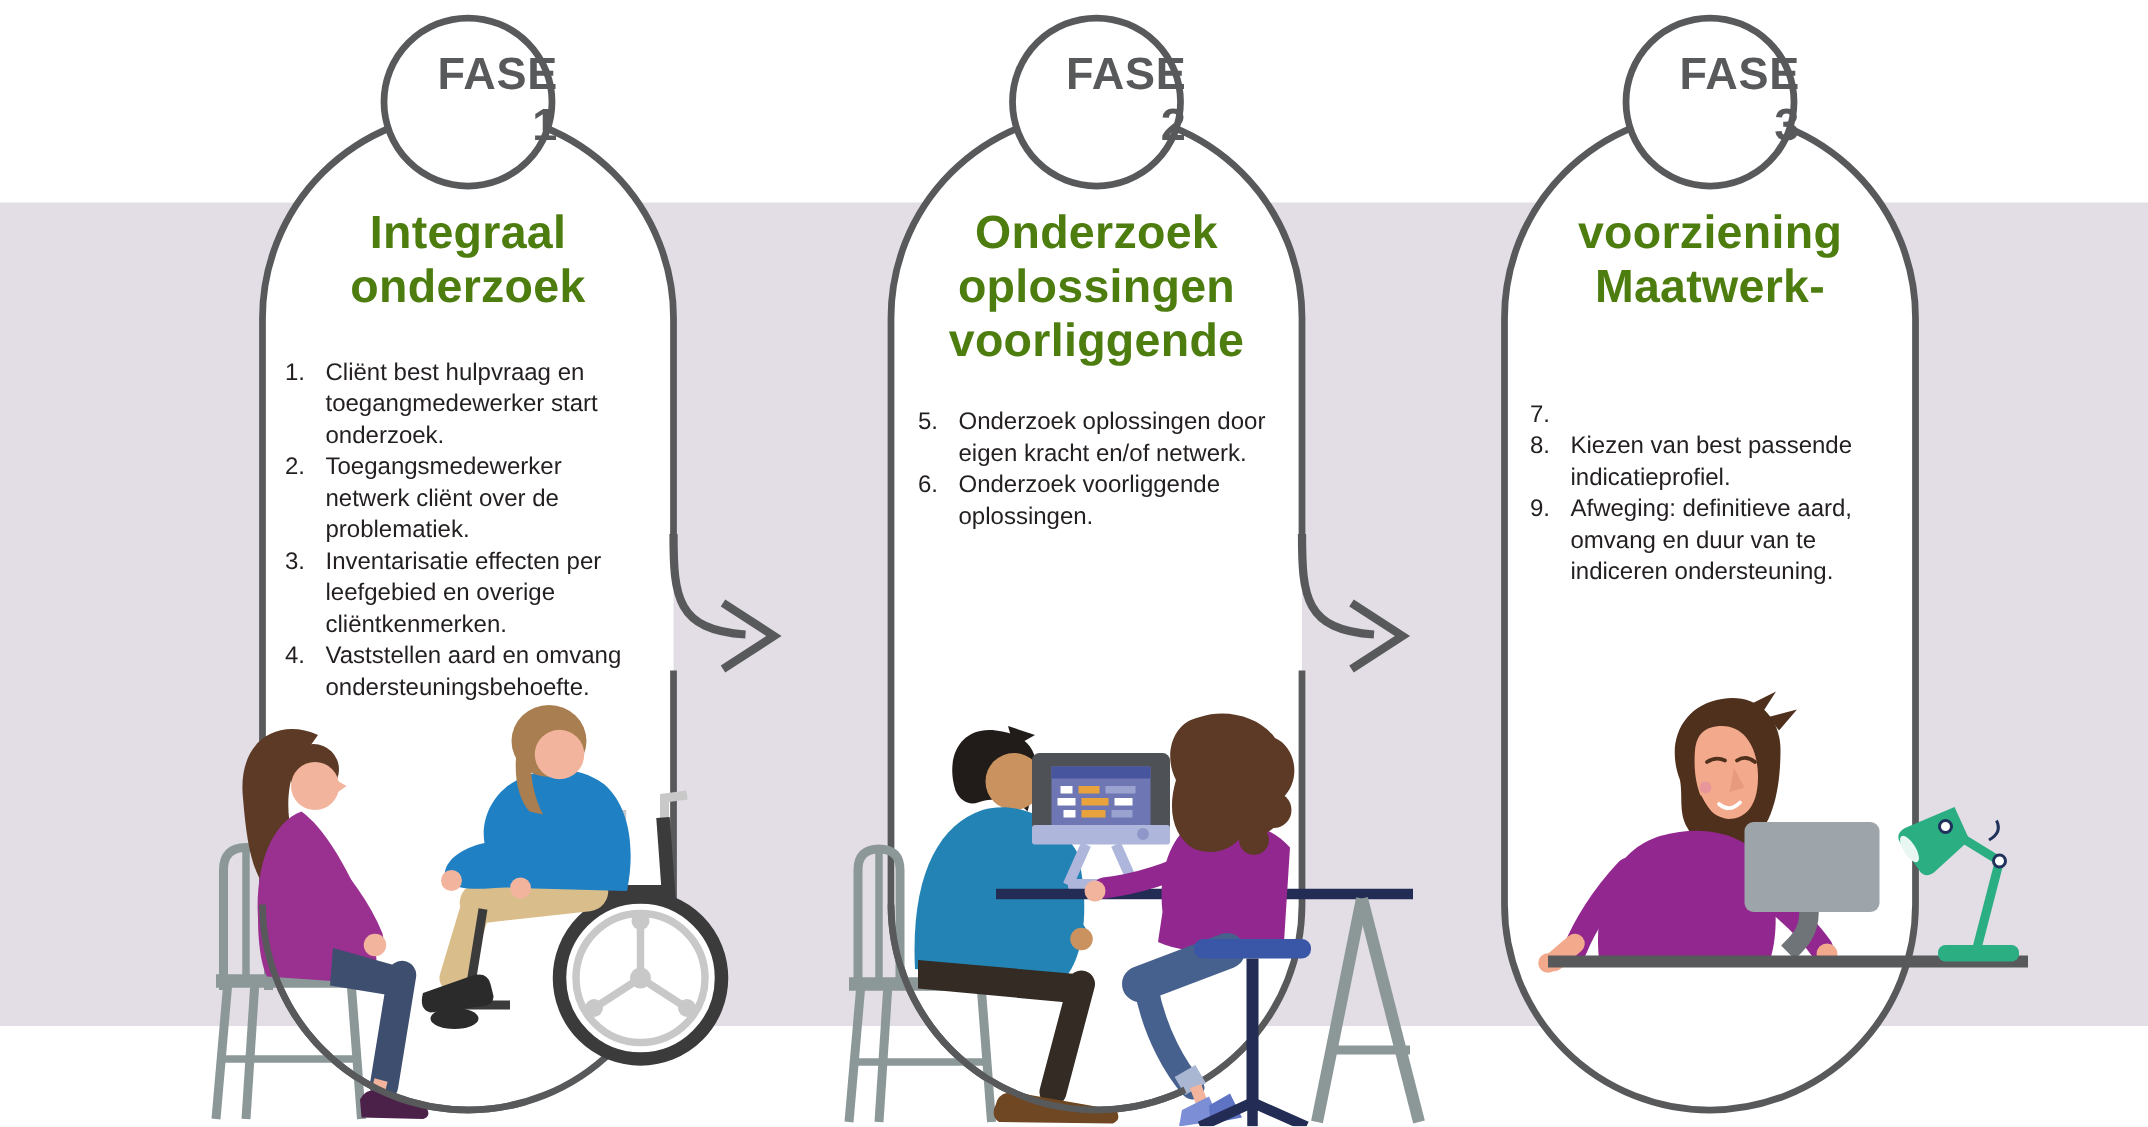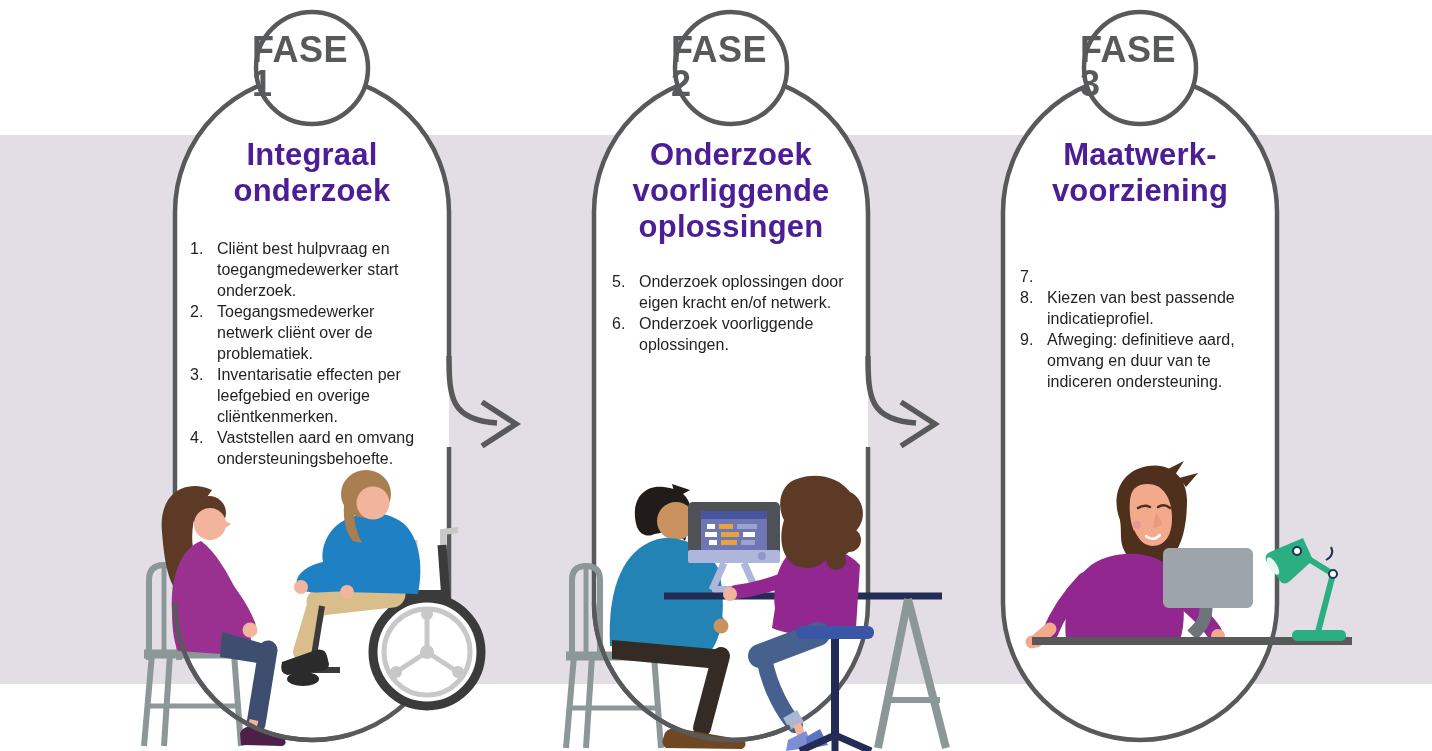--- a/index.html
+++ b/index.html
@@ -2,24 +2,24 @@
 <html><head>
 <meta charset="utf-8">
 <style>
   html,body{margin:0;padding:0;background:#ffffff;}
   .canvas{
     position:relative;width:1432px;height:751px;overflow:hidden;
     background:#ffffff;font-family:"Liberation Sans",sans-serif;
   }
   .band{position:absolute;left:0;top:135px;width:1432px;height:549px;background:#E3DDE6;}
   .artwork{position:absolute;left:0;top:0;}
-  .badge{position:absolute;top:33px;width:120px;text-align:left;line-height:34px;
-         font-size:36px;font-weight:bold;color:#58595B;letter-spacing:.5px;}
+  .badge{position:absolute;top:33px;width:120px;text-align:right;line-height:34px;
+         font-size:30px;font-weight:bold;color:#58595B;letter-spacing:.5px;}
   .title{position:absolute;width:280px;text-align:center;font-size:31px;font-weight:bold;
-         line-height:36px;color:#4c1d95;letter-spacing:.2px;}
+         line-height:36px;color:#4d7c0f;letter-spacing:.2px;}
   .list{position:absolute;width:252px;color:#231F20;font-size:16px;line-height:21px;}
   .li{display:flex;align-items:flex-start;}
   .num{flex:0 0 27px;}
   .itx{width:212px;}
 </style>
 </head>
 <body>
 
 <div class="canvas">
 
@@ -236,41 +236,41 @@
       <span class="itx">Vaststellen aard en omvang ondersteuningsbehoefte.</span>
     </div>
   </div>
 
   <div class="badge" style="left:671px">
     <div>FASE</div>
     <div>2</div>
   </div>
   <div class="title" style="left:591px;top:137px">
     <div>Onderzoek</div>
+    <div>oplossingen</div>
     <div>voorliggende</div>
-    <div>oplossingen</div>
   </div>
   <div class="list" style="left:612px;top:271px">
     <div class="li">
       <span class="num">5.</span>
       <span class="itx">Onderzoek oplossingen door eigen kracht en/of netwerk.</span>
     </div>
     <div class="li">
       <span class="num">6.</span>
       <span class="itx">Onderzoek voorliggende oplossingen.</span>
     </div>
   </div>
 
   <div class="badge" style="left:1080px">
     <div>FASE</div>
     <div>3</div>
   </div>
   <div class="title" style="left:1000px;top:137px">
+    <div>voorziening</div>
     <div>Maatwerk-</div>
-    <div>voorziening</div>
   </div>
   <div class="list" style="left:1020px;top:266px">
     <div class="li">
       <span class="num">7.</span>
     </div>
     <div class="li">
       <span class="num">8.</span>
       <span class="itx">Kiezen van best passende indicatieprofiel.</span>
     </div>
     <div class="li">

